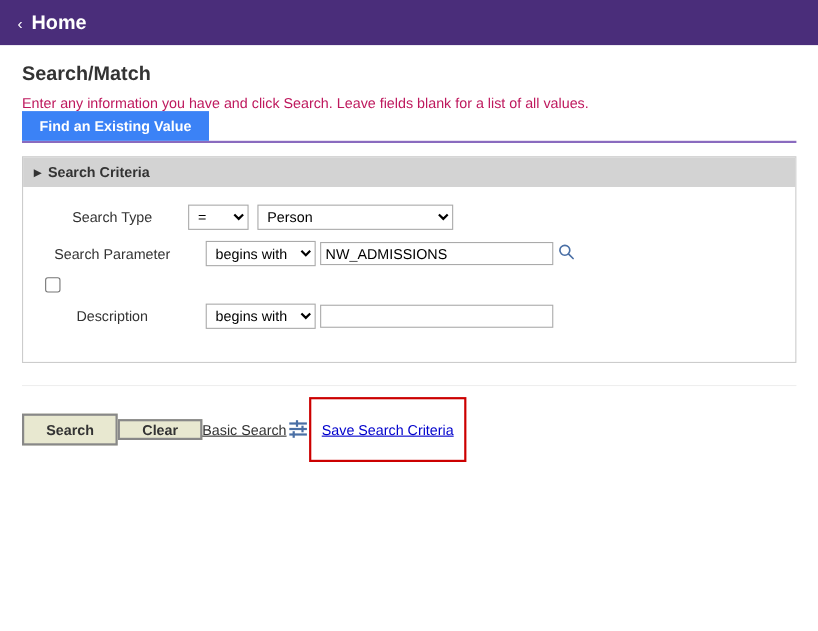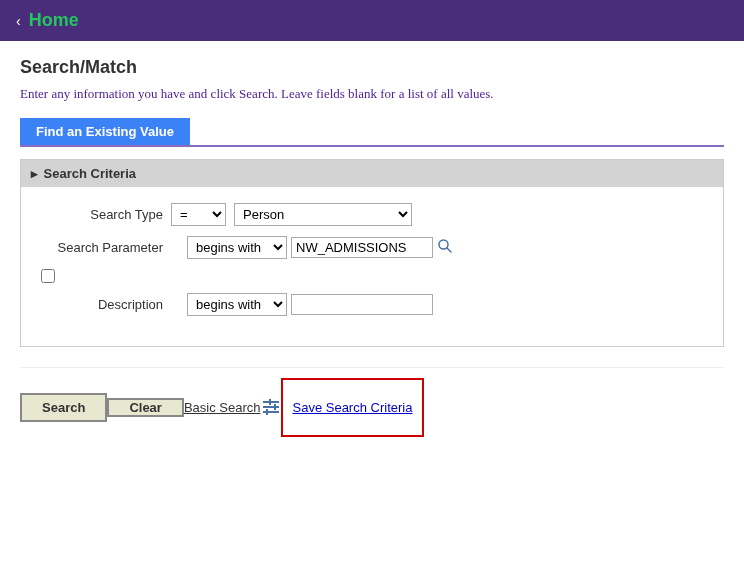--- a/index.html
+++ b/index.html
@@ -20,40 +20,38 @@
       align-items: center;
       gap: 8px;
     }
     .header-chevron {
       font-size: 14px;
       color: #fff;
     }
     .header-title {
       font-size: 18px;
       font-weight: bold;
-      color: #22c55e;
+      color: #ffffff;
     }
 
     
     .main-content {
       padding: 16px 20px 20px 20px;
     }
 
     .page-title {
       font-size: 18px;
       font-weight: bold;
       color: #333;
       margin-bottom: 8px;
     }
 
     .page-description {
       font-size: 13px;
-      color: #4c1d95;
-      margin-bottom: 16px;
-      font-family: Liberation Serif, serif;
+      color: #be185d;
     }
 
     
     .tab-container {
       margin-bottom: 0;
     }
     .tab-button {
       background: #3b82f6;
       color: #fff;
       border: none;
@@ -83,21 +81,21 @@
       padding: 16px 20px 20px 20px;
     }
 
     
     .form-row {
       display: flex;
       align-items: center;
       margin-bottom: 10px;
     }
     .form-label {
-      text-align: right;
+      text-align: center;
       width: 130px;
       padding-right: 8px;
       font-size: 13px;
       color: #333;
     }
     .form-label-bold {
       font-weight: bold;
     }
 
     select.small-select {
@@ -115,21 +113,21 @@
     }
     select.beginswith-select {
       width: 100px;
       margin-left: 16px;
     }
 
     input.text-input {
       font-size: 13px;
       padding: 2px 4px;
       border: 1px solid #aaa;
-      width: 142px;
+      width: 212px;
     }
 
     .search-icon-btn {
       background: none;
       border: none;
       cursor: pointer;
       margin-left: 4px;
       font-size: 14px;
       color: #666;
     }

